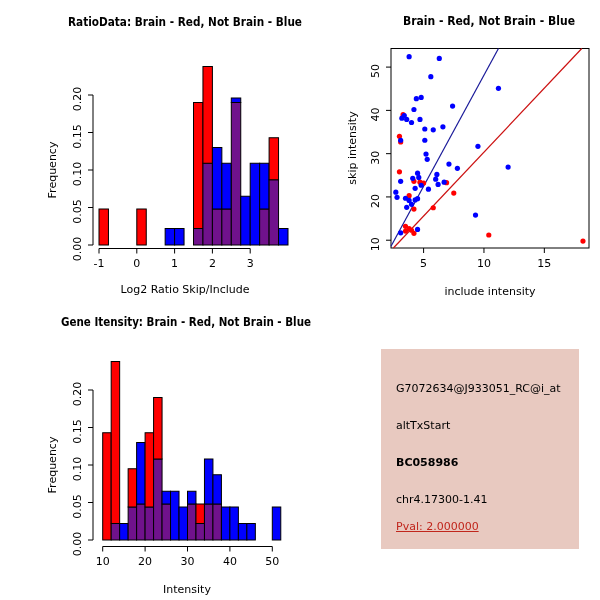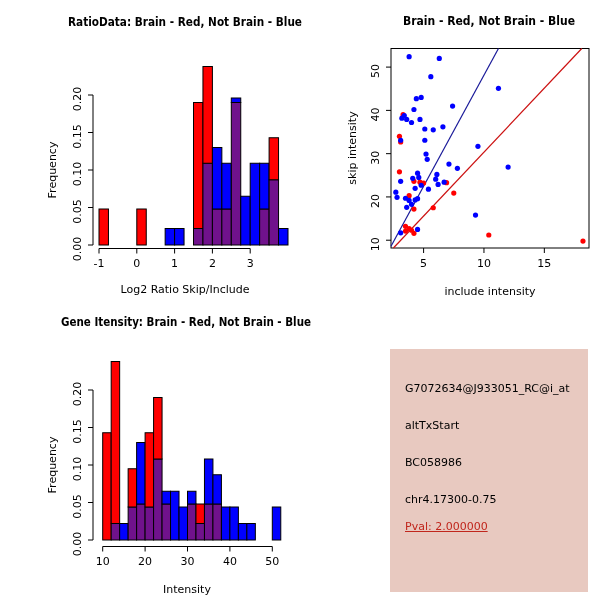--- a/index.html
+++ b/index.html
@@ -7,21 +7,21 @@
           font-family:"DejaVu Sans", sans-serif;margin-left:41px;}
   .panel{position:absolute;width:300px;height:300px;}
   #panel-tl{left:0;top:0;}
   #panel-tr{left:300px;top:0;}
   #panel-bl{left:0;top:300px;}
   #panel-br{left:300px;top:300px;}
   svg text{fill:#000;}
   .chart-title{font-size:12px;font-weight:bold;}
   .axis-label{font-size:11px;}
   .tick-label{font-size:11px;}
-  #info-box{position:absolute;left:49px;top:49px;width:198px;height:243px;}
+  #info-box{position:absolute;left:40px;top:49px;width:198px;height:200px;}
   .info-line{position:absolute;left:15px;font-size:11px;color:#000;white-space:nowrap;}
 </style>
 </head>
 <body>
 
 <div id="window">
 
   <svg id="panel-tl" class="panel" viewBox="0 0 300 300">
     <text class="chart-title" x="144" y="26" text-anchor="middle" textLength="234" lengthAdjust="spacingAndGlyphs">RatioData: Brain - Red, Not Brain - Blue</text>
     <g id="tl-plot">
@@ -221,19 +221,19 @@
         <text x="231.3" y="264.5" class="tick-label" text-anchor="middle">50</text>
       </g>
     <text class="axis-label" x="146" y="293" text-anchor="middle">Intensity</text>
     <text class="axis-label" x="15" y="165" text-anchor="middle" transform="rotate(-90 15 165)">Frequency</text>
   </svg>
 
   <div id="panel-br" class="panel">
     <div id="info-box" style="background: rgb(232, 201, 192);">
       <div class="info-line" style="top:33px;">G7072634@J933051_RC@i_at</div>
       <div class="info-line" style="top:70px;text-align:center;">altTxStart</div>
-      <div class="info-line" style="top:107px;">BC058986</div>
-      <div class="info-line" style="top:144px;">chr4.17300-0.75</div>
+      <div class="info-line" style="top:107px;font-weight:bold;">BC058986</div>
+      <div class="info-line" style="top:144px;">chr4.17300-1.41</div>
       <div class="info-line" id="pval-line" style="top: 171px; color: rgb(192, 38, 28); text-decoration: underline;">Pval: 2.000000</div>
     </div>
   </div>
 
 </div>
 
 </body></html>

